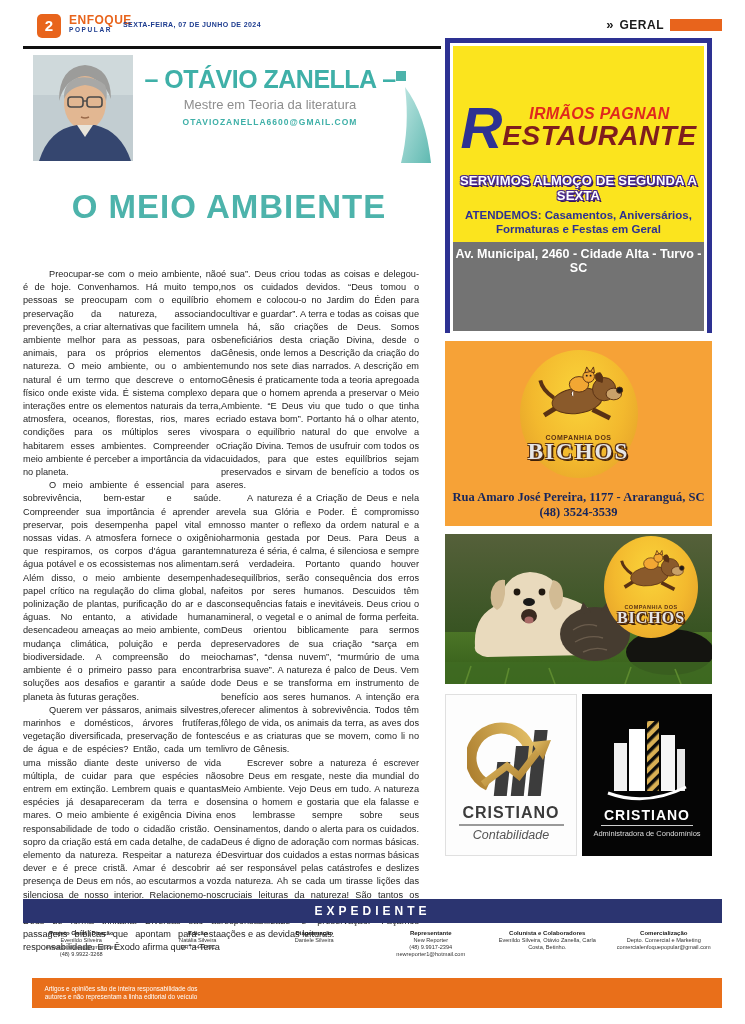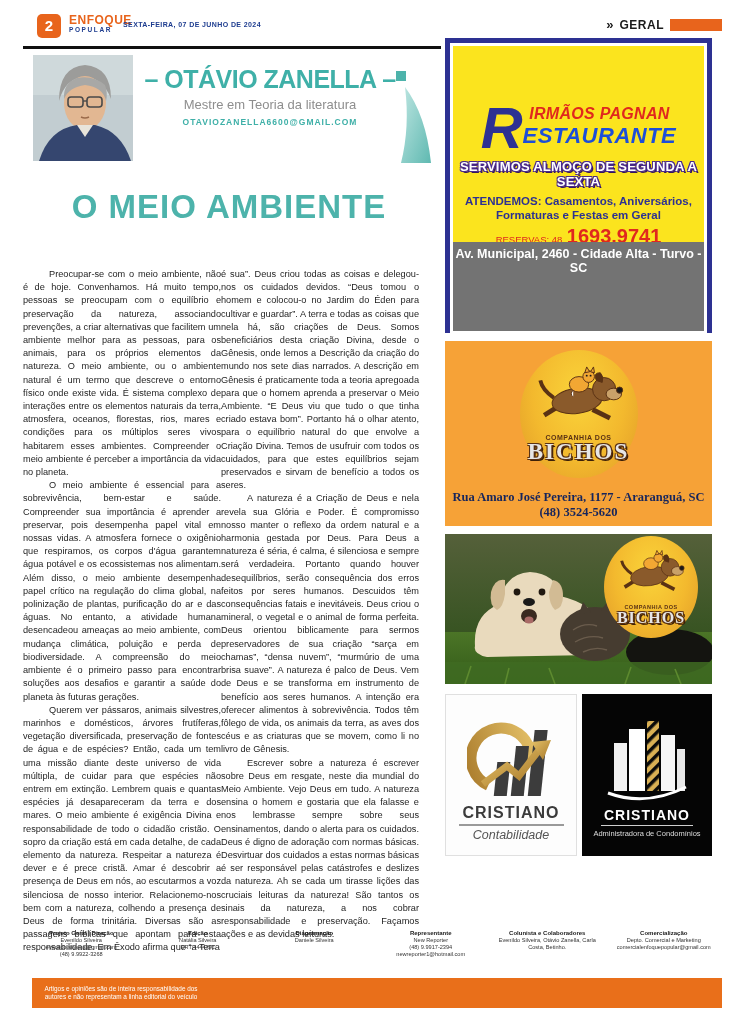--- a/index.html
+++ b/index.html
@@ -41,22 +41,22 @@
   .ads{position:absolute;left:445px;top:38px;width:267px;}
 
   
   .ad-rest{background:#2d3192;padding:5px;height:295px;box-sizing:border-box;}
   .rest-inner{border:3px solid #fff;height:100%;display:flex;flex-direction:column;}
   .rest-yellow{background:#fbe41e;height:196px;box-sizing:border-box;padding-top:60px;}
   .rest-name{display:flex;justify-content:center;align-items:flex-start;font-style:italic;font-weight:800;}
   .bigR{color:#2d3192;font-size:58px;line-height:44px;}
   .rest-right{text-align:center;}
   .rest-brand{color:#e0281e;font-size:16px;line-height:16px;letter-spacing:.3px;}
-  .rest-rest{color:#1d4ed8;font-size:22px;line-height:27px;letter-spacing:.5px;}
-  .rest-banner{margin-top:9px;text-align:center;font-weight:800;font-size:13px;color:#fff;letter-spacing:.2px;
+  .rest-rest{color:#7f1d1d;font-size:28px;line-height:27px;letter-spacing:.5px;}
+  .rest-banner{margin-top:23px;text-align:center;font-weight:800;font-size:13px;color:#fff;letter-spacing:.2px;
     text-shadow:-1px -1px 0 #4b2a8c,1px -1px 0 #4b2a8c,-1px 1px 0 #4b2a8c,1px 1px 0 #4b2a8c,2px 2px 0 #35175e;}
   .rest-services{margin-top:6px;text-align:center;color:#2d3192;font-weight:800;font-size:11.5px;line-height:13.5px;}
   .rest-reservas{margin-top:3px;text-align:center;color:#e0281e;}
   .rest-reservas .lab{font-size:9.5px;font-weight:normal;}
   .rest-reservas .num{font-size:20px;font-weight:800;}
   .rest-blue{flex:1;background:#737373;text-align:center;}
   .rest-addr{margin-top:5px;color:#fff;font-weight:bold;font-size:12.5px;}
 
   
   .ad-bichos{margin-top:8px;background:#f6a237;height:185px;text-align:center;box-sizing:border-box;padding-top:9px;}
@@ -210,21 +210,21 @@
             <path d="M62,7 L65,2 L66,8 Z" fill="#f2a733"></path>
             <circle cx="58" cy="11" r="1" fill="#1a1a1a" stroke="none"></circle>
             <circle cx="62" cy="11" r="1" fill="#1a1a1a" stroke="none"></circle>
             <path d="M44,26 Q40,30 44,33" fill="#fff"></path>
           </g>
         </svg>
         <div class="logo-top">COMPANHIA DOS</div>
         <div class="logo-name">BICHOS</div>
       </div>
       <div class="bichos-addr">Rua Amaro José Pereira, 1177 - Araranguá, SC</div>
-      <div class="bichos-phone">(48) 3524-5620</div>
+      <div class="bichos-phone">(48) 3524-3539</div>
     </div>
 
     <div class="ad-photo">
       <svg width="267" height="150" viewBox="0 0 267 150">
         <defs>
           <linearGradient id="bgG" x1="0" y1="0" x2="0" y2="1">
             <stop offset="0" stop-color="#55603a"></stop>
               <stop offset="0.6" stop-color="#3a5524"></stop>
               <stop offset="1" stop-color="#2c4c16"></stop>
           </linearGradient>
@@ -318,20 +318,21 @@
           <rect x="55" y="22" width="14" height="56" fill="#f6f6f6"></rect>
           <rect x="71" y="36" width="8" height="42" fill="#e8e8e8"></rect>
           <path d="M2,80 Q40,94 80,74" fill="none" stroke="#ffffff" stroke-width="3"></path>
         </svg>
         <div class="b-name">CRISTIANO</div>
         <div class="b-sub">Administradora de Condomínios</div>
       </div>
     </div>
   </aside>
 
+  <div class="exp-bar">EXPEDIENTE</div>
   <div class="exp-row">
     <div class="exp-col">
       <div class="x-title">Projeto Geral | Direção</div>
       <div class="x-line">Evenildo Silveira</div>
       <div class="x-line">evenildo.silveira@gmail.com</div>
       <div class="x-line">(48) 9.9922-3268</div>
     </div>
     <div class="exp-col">
       <div class="x-title">Edição</div>
       <div class="x-line">Natália Silveira</div>

